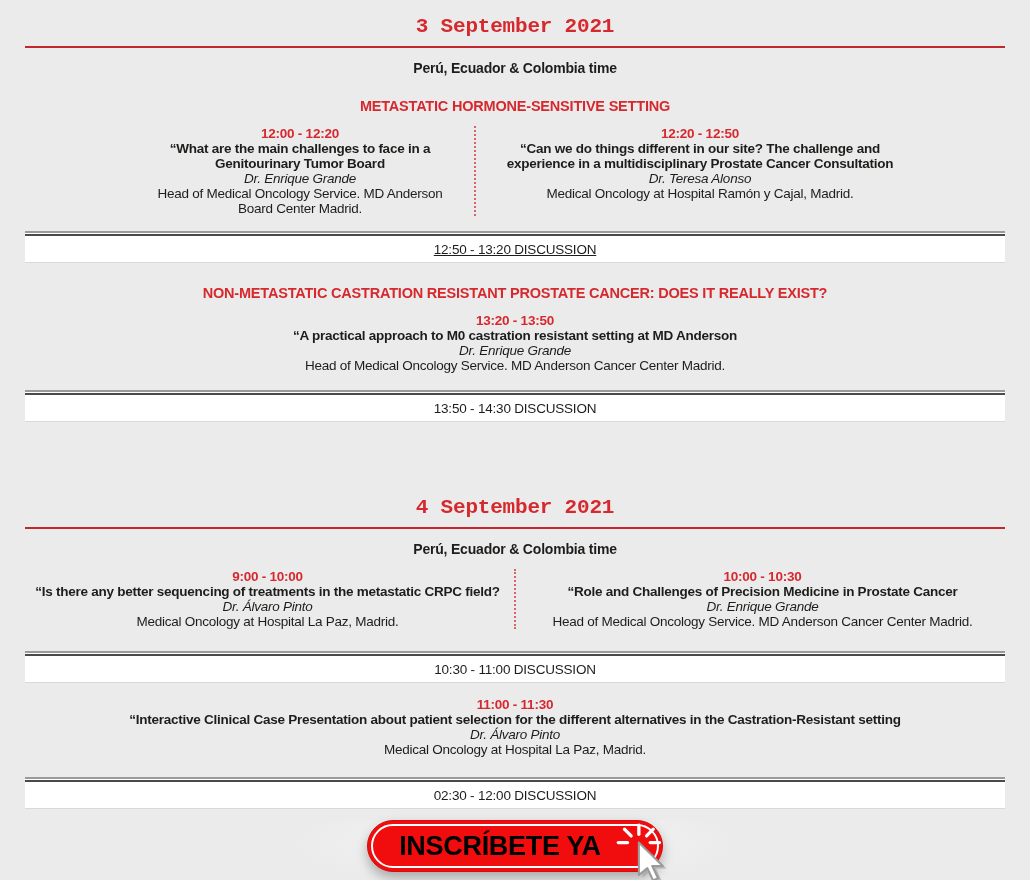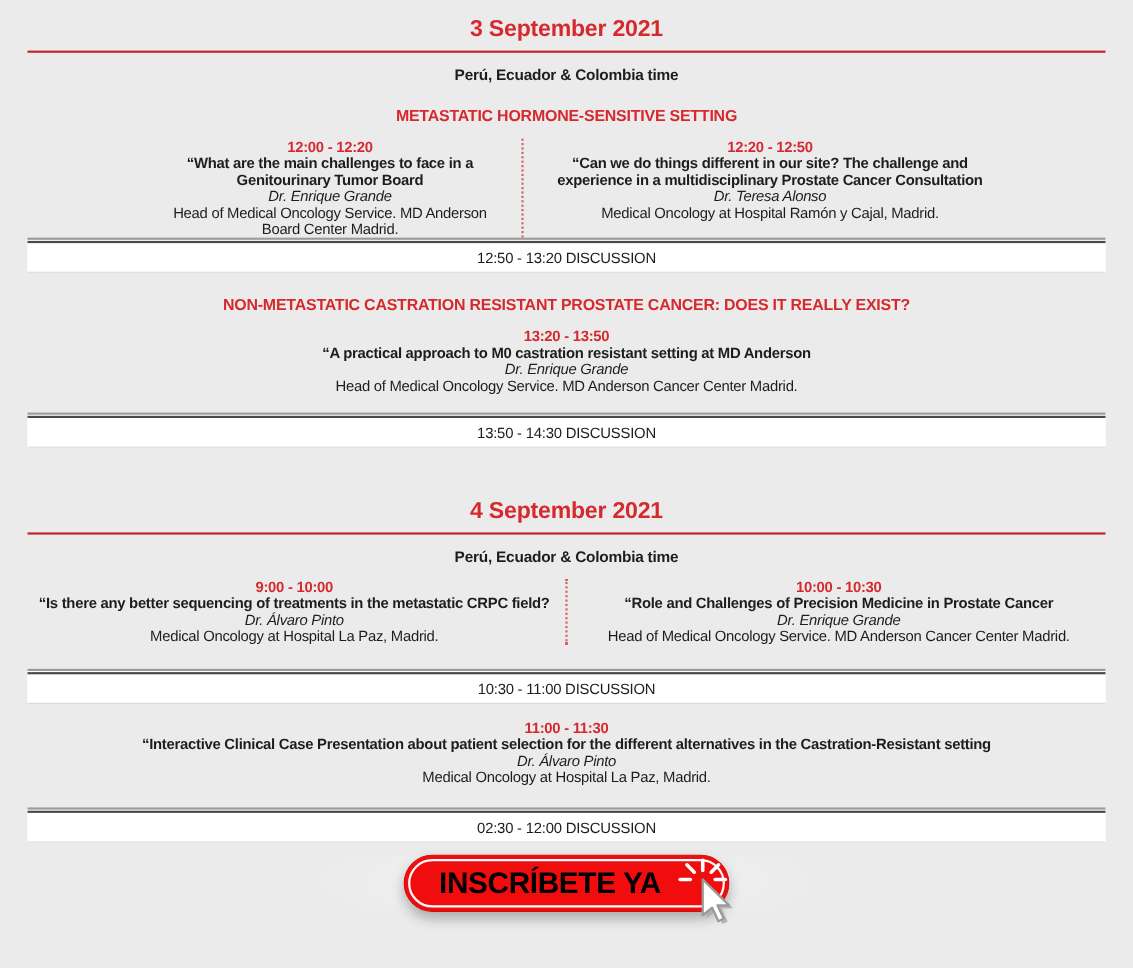--- a/index.html
+++ b/index.html
@@ -18,22 +18,23 @@
   }
   .day-title{
     margin:0;
     padding-top:15px;
     text-align:center;
     font-size:21px;
     font-weight:bold;
     color:#d6292e;
     letter-spacing:-0.2px;
     line-height:24px;
-  }
-  .day-title.second{padding-top:46px;}
+    font-family:Liberation Mono, monospace;
+  }
+  .day-title.second{padding-top:74px;}
   .rule{
     height:2px;
     background:#c1272d;
     margin:7px 25px 0 25px;
   }
   .tz{
     margin-top:12px;
     text-align:center;
     font-size:14px;
     font-weight:bold;
@@ -92,21 +93,21 @@
     border-top:2px solid #4a4a4a;
     border-bottom:1px solid #d9d9d9;
     background:#ffffff;
     height:26px;
     display:flex;
     align-items:center;
     justify-content:center;
     font-size:13.5px;
     letter-spacing:-0.2px;
   }
-  .disc.after-cols{margin-top:0;}
+  .disc.after-cols{margin-top:15px;text-decoration:underline;}
   .disc.mt17{margin-top:17px;}
   .disc.mt22{margin-top:22px;}
   .disc.mt20{margin-top:20px;}
   .heading.mt22{margin-top:22px;}
   .cta-row{
     margin-top:11px;
     display:flex;
     justify-content:center;
     background:radial-gradient(ellipse 330px 70px at 50% 45%, #f4f4f4 0%, rgba(244,244,244,0) 70%);
   }

